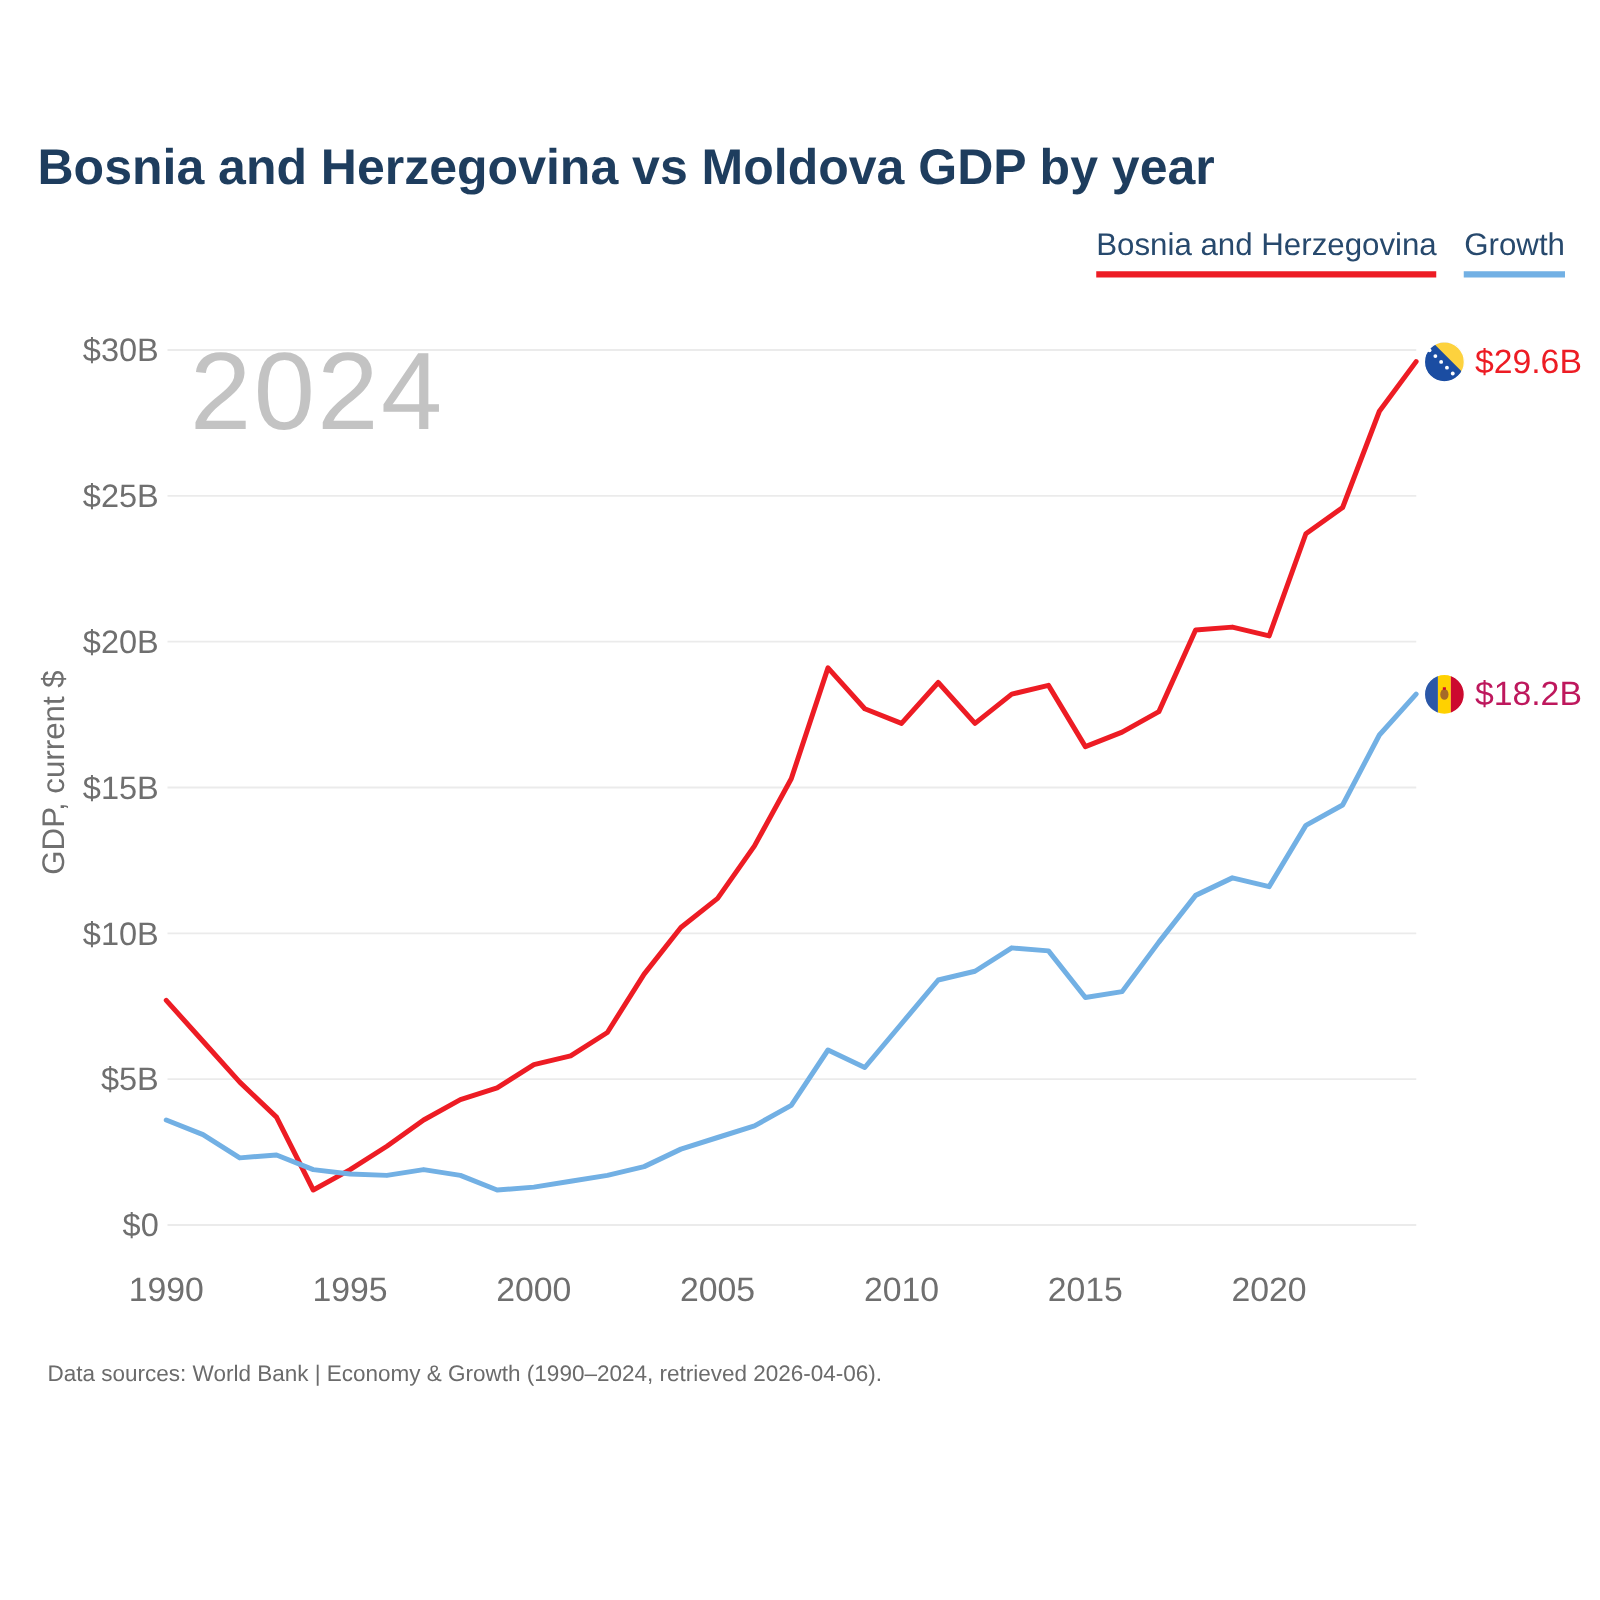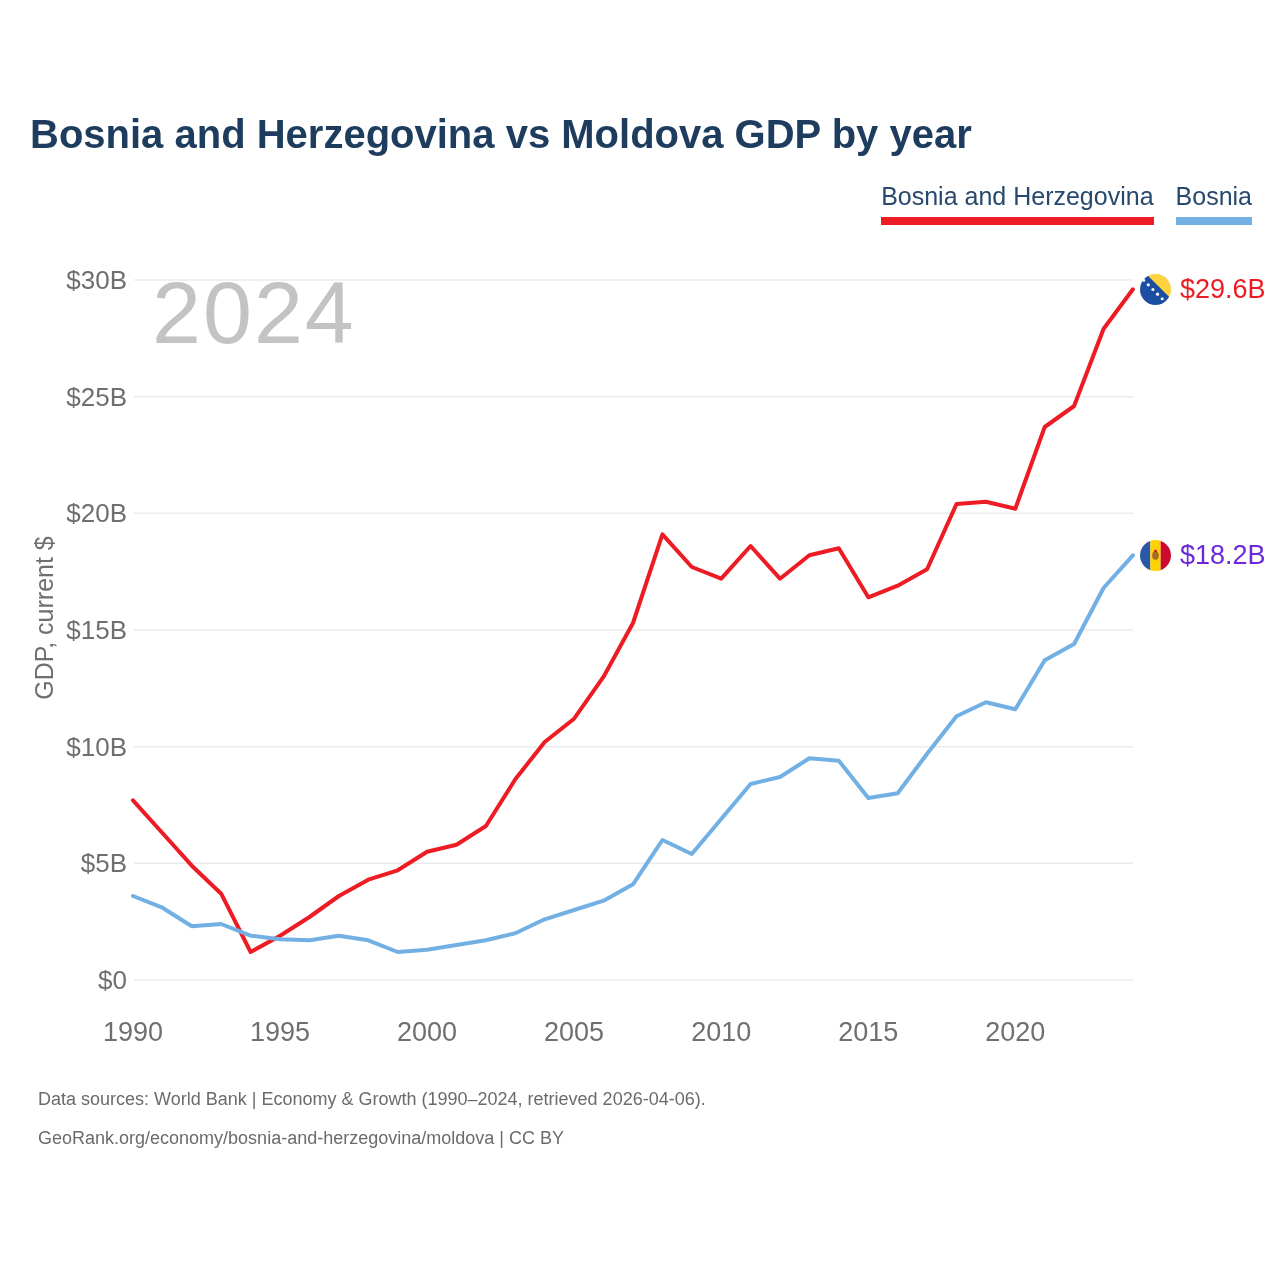--- a/index.html
+++ b/index.html
@@ -1,20 +1,20 @@
 <!DOCTYPE html>
 <html><head>
 <meta charset="utf-8">
 <style>
   html,body{margin:0;padding:0;background:#ffffff;}
   .page{position:relative;width:1280px;height:1212px;background:#fff;overflow:hidden;
         font-family:"Liberation Sans","DejaVu Sans",sans-serif;}
   .title{position:absolute;left:30px;top:112px;font-size:40px;font-weight:700;color:#1e3d5e;margin:0;}
   .legend{position:absolute;top:182px;right:28px;display:flex;gap:22px;align-items:flex-end;}
-  .legend-item{font-size:25px;color:#27496d;padding-bottom:6px;border-bottom:8px solid #a3a3a3;cursor:pointer;}
+  .legend-item{font-size:25px;color:#27496d;padding-bottom:6px;border-bottom:5px solid #a3a3a3;cursor:pointer;}
   .watermark{position:absolute;left:152px;top:262px;font-size:88px;font-weight:400;color:#c3c3c3;letter-spacing:2px;}
   svg.chart{position:absolute;left:0;top:0;}
   .ytick-label,.xtick-label{fill:#6f6f6f;font-size:26px;font-family:"Liberation Sans",sans-serif;}
   .xtick-label{font-size:27px;}
   .gridline{stroke:#ebebeb;stroke-width:1.5;}
   .series-line{fill:none;stroke-width:4;stroke-linejoin:round;stroke-linecap:round;}
   .ylabel{position:absolute;left:44px;top:618px;transform:translate(-50%,-50%) rotate(-90deg);
           font-size:25px;color:#6f6f6f;white-space:nowrap;}
   .endpoint{position:absolute;display:flex;align-items:center;gap:8px;}
   .endpoint .val{font-size:27px;font-weight:400;}
@@ -25,21 +25,21 @@
 
 <div class="page">
 
   <h1 class="title">Bosnia and Herzegovina vs Moldova GDP by year</h1>
 
   <div class="legend">
     <div class="legend-item" id="legend-0" style="border-bottom-color: rgb(237, 28, 36);">
       <span>Bosnia and Herzegovina</span>
     </div>
     <div class="legend-item" id="legend-1" style="border-bottom-color: rgb(114, 176, 228);">
-      <span>Bosnia</span>
+      <span>Growth</span>
     </div>
   </div>
 
   <div class="watermark">2024</div>
 
   <svg class="chart" width="1280" height="1280" viewBox="0 0 1280 1280">
     <g>
       <line class="gridline yline" x1="134" x2="1133" y1="980.0" y2="980.0"></line>
       <line class="gridline yline" x1="134" x2="1133" y1="863.3" y2="863.3"></line>
       <line class="gridline yline" x1="134" x2="1133" y1="746.7" y2="746.7"></line>
@@ -102,21 +102,20 @@
         </defs>
       <g clip-path="url(#clipM)">
         <rect x="0" y="0" width="11" height="32" fill="#2b57a7"></rect>
         <rect x="11" y="0" width="10" height="32" fill="#ffd100"></rect>
         <rect x="21" y="0" width="11" height="32" fill="#cc092f"></rect>
         <ellipse cx="16" cy="16" rx="3.2" ry="4.2" fill="#a56a28"></ellipse>
         <rect x="14.8" y="10.5" width="2.4" height="2" fill="#cc092f"></rect>
       </g>
       <circle cx="16" cy="16" r="15.5" fill="none" stroke="#fff" stroke-width="1"></circle>
     </svg>
-    <span class="val" style="color: #6d28d9;">$18.2B</span>
+    <span class="val" style="color: #be185d;">$18.2B</span>
   </div>
 
   <div class="footer">
     <div>Data sources: World Bank | Economy &amp; Growth (1990–2024, retrieved 2026-04-06).</div>
-    <div>GeoRank.org/economy/bosnia-and-herzegovina/moldova | CC BY</div>
   </div>
 
 </div>
 
 </body></html>

